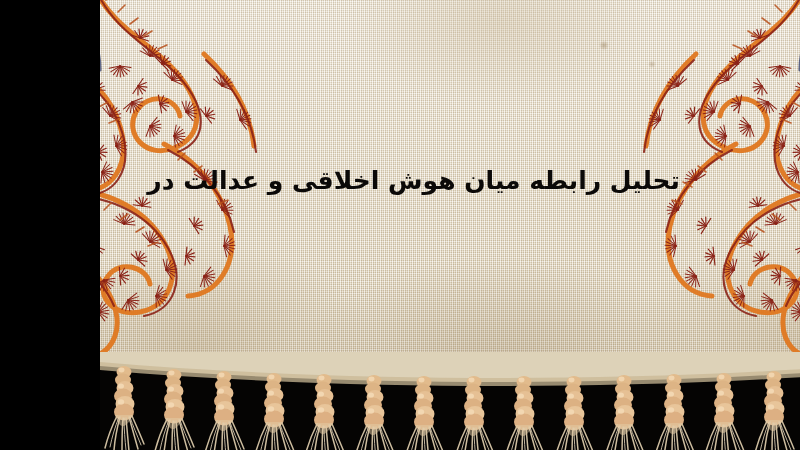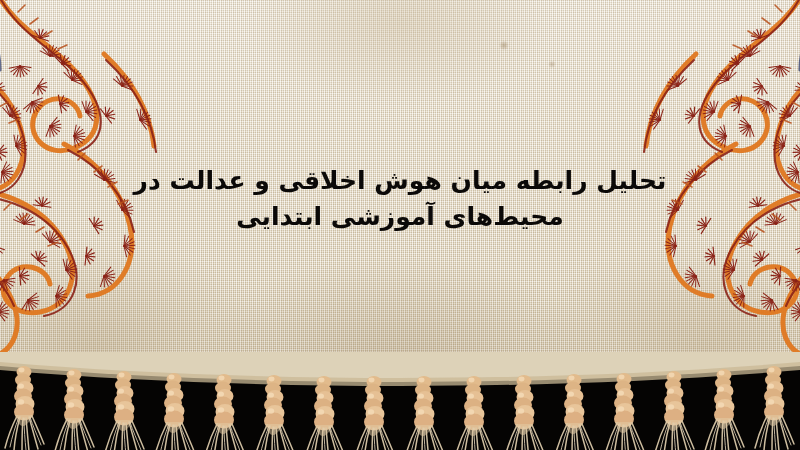--- a/index.html
+++ b/index.html
@@ -6,21 +6,21 @@
   html,body{margin:0;padding:0;}
   body{
     width:800px;height:450px;
     background:#000;
     font-family:"DejaVu Sans","Liberation Sans",sans-serif;
     overflow:hidden;
   }
 
   #slide{
     position:relative;
-    width:800px;height:450px;
+    width:700px;height:450px;
     background:#050403;
     overflow:hidden;
   }
 
   
   #cloth{
     position:absolute;
     left:0;top:0;
     width:800px;height:378px;
     background-color:#e6dcc6;
@@ -300,21 +300,20 @@
         <path d="M52,6 L58,-2 M64,18 L71,11 M76,30 L84,24 M90,42 L98,37 M104,55 L113,51"></path>
         <path d="M4,74 L10,66 M18,86 L25,79 M32,99 L40,93 M45,113 L54,108 M55,129 L65,125"></path>
         <path d="M34,208 L40,200 M50,216 L57,209 M66,226 L74,220 M82,238 L90,233 M94,252 L104,248"></path>
         <path d="M124,166 L131,159 M140,178 L148,172 M154,193 L163,188 M164,210 L174,206"></path>
       </g>
     </svg>
   </div>
 
   <div id="title-block">
     <span class="title-line l1">تحلیل رابطه میان هوش اخلاقی و عدالت در</span>
-    <span class="title-line l2">محیط‌های آموزشی ابتدایی</span>
   </div>
 
   <div id="fringe">
     <svg viewBox="0 0 800 98" xmlns="http://www.w3.org/2000/svg" preserveAspectRatio="none">
       <defs>
         <g id="tassel">
 
           <g>
             <ellipse cx="0" cy="2" rx="7.5" ry="6" fill="#e2bb8c"></ellipse>
             <ellipse cx="-1" cy="10" rx="8" ry="6.5" fill="#ddb485"></ellipse>

